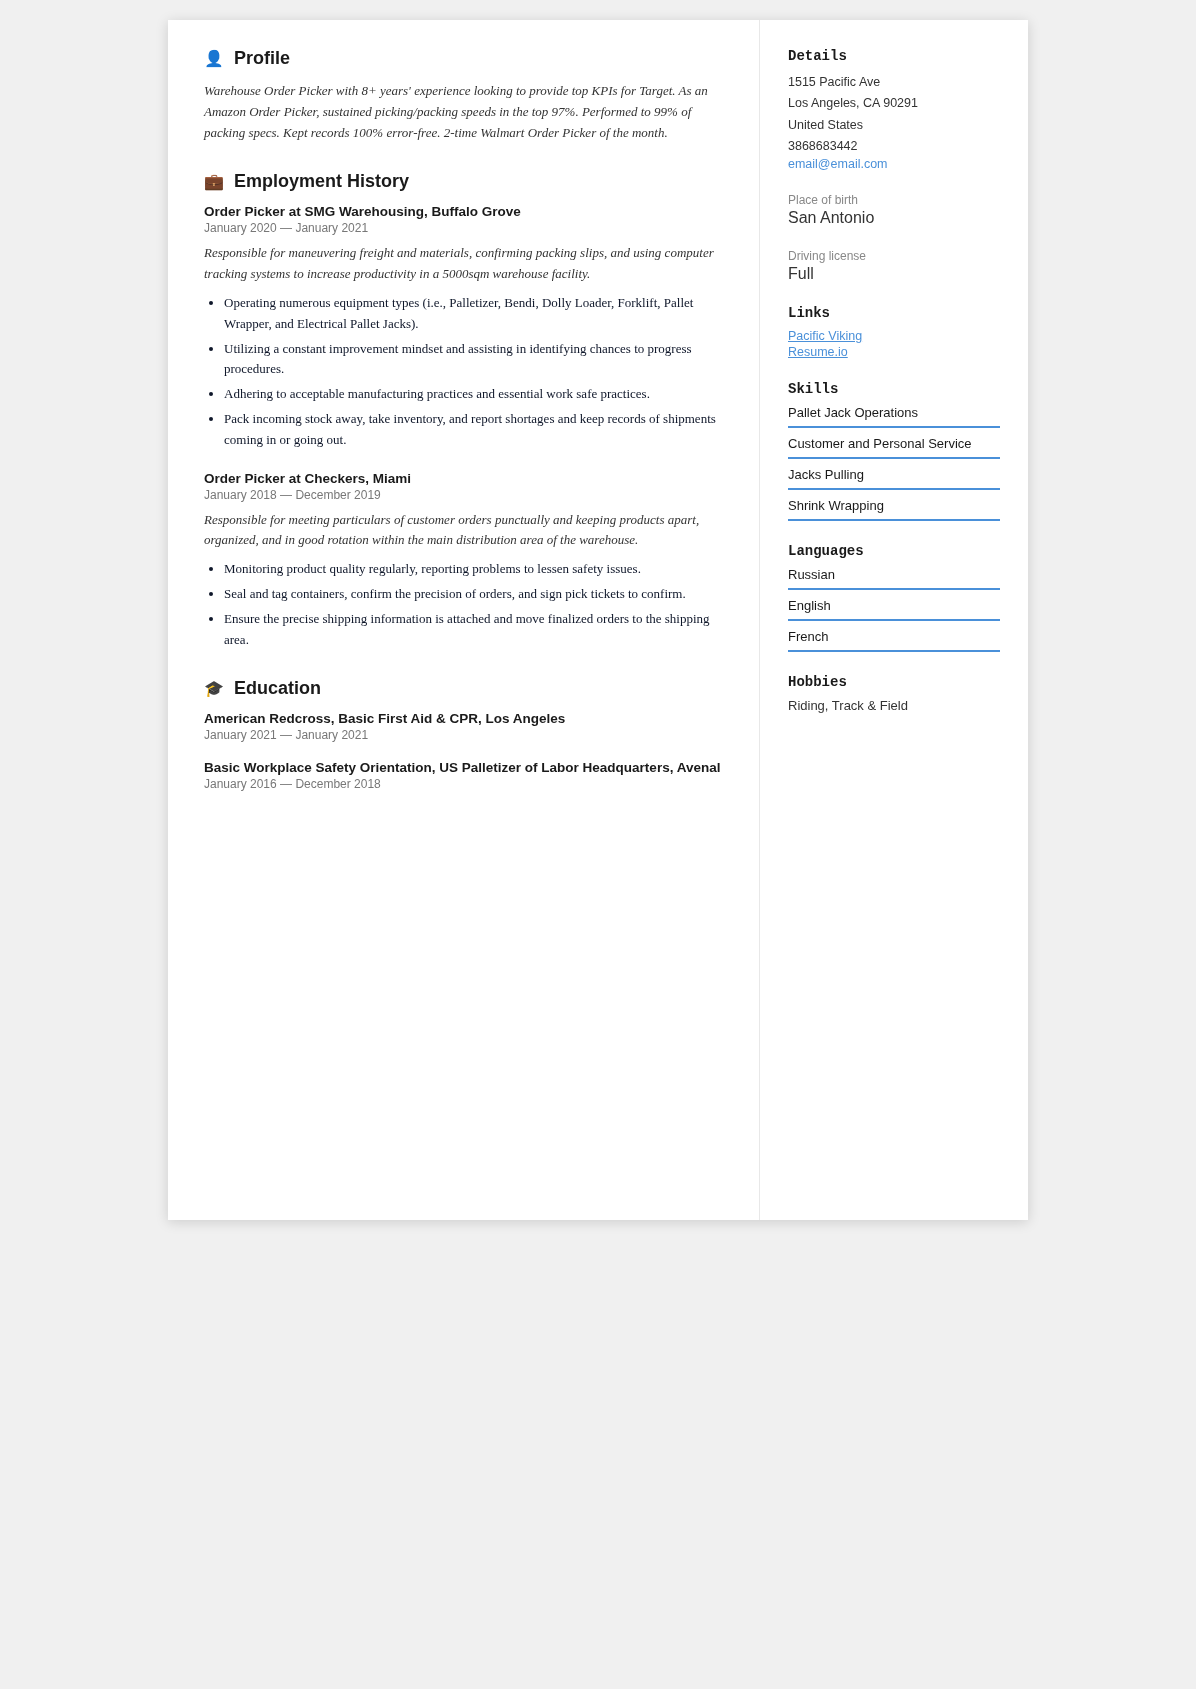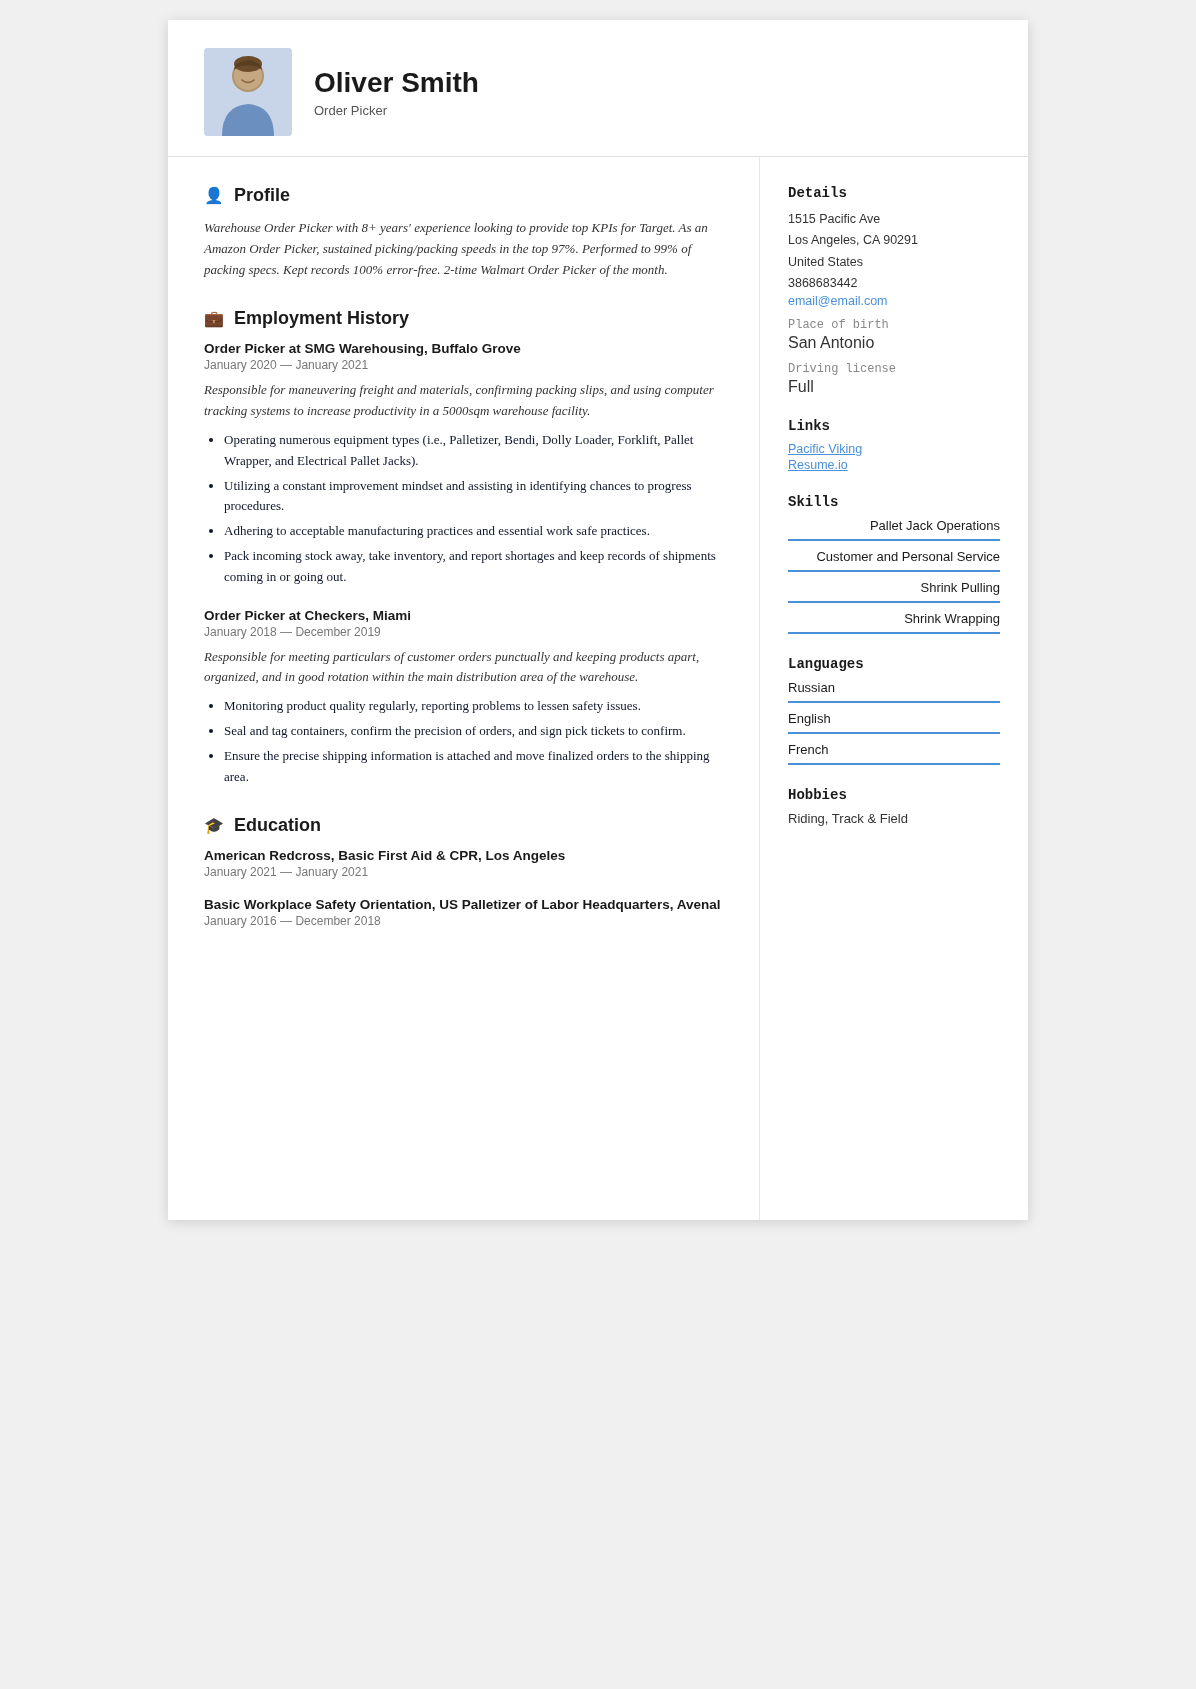--- a/index.html
+++ b/index.html
@@ -165,87 +165,63 @@
       font-family: Arial, sans-serif;
     }
     .detail-email {
       font-size: 12.5px;
       color: #4a90d9;
       font-family: Arial, sans-serif;
     }
     .detail-label {
       font-size: 12px;
       color: #888;
-      margin-top: 10px;
+      margin-top: 22px;
       margin-bottom: 2px;
-      font-family: Liberation Mono, monospace;
+      font-family: Liberation Sans, sans-serif;
     }
     .detail-value {
       font-size: 16px;
       color: #333;
       font-family: Arial, sans-serif;
     }
     .link-item {
       font-size: 12.5px;
       color: #4a90d9;
       display: block;
       margin-bottom: 2px;
       font-family: Arial, sans-serif;
     }
     .skill-item {
       font-size: 13px;
       color: #1a1a1a;
       font-family: Arial, sans-serif;
       padding-bottom: 6px;
       margin-bottom: 8px;
       border-bottom: 2px solid #4a90d9;
-      text-align: right;
     }
     .lang-item {
       font-size: 13px;
       color: #1a1a1a;
       font-family: Arial, sans-serif;
       padding-bottom: 6px;
       margin-bottom: 8px;
       border-bottom: 2px solid #4a90d9;
     }
     .hobbies-text {
       font-size: 13px;
       color: #333;
       font-family: Arial, sans-serif;
     }
   </style>
 </head>
 <body>
 
 <div class="resume">
 
-  <div class="header">
-    <div class="avatar">
-
-      <svg viewBox="0 0 88 88" xmlns="http://www.w3.org/2000/svg">
-        <rect width="88" height="88" fill="#c8d4e8"></rect>
-
-        <circle cx="44" cy="28" r="16" fill="#b0956e"></circle>
-
-        <path d="M18 88 Q18 58 44 56 Q70 58 70 88Z" fill="#6b8fbe"></path>
-
-        <circle cx="44" cy="28" r="14" fill="#c4a882"></circle>
-
-        <ellipse cx="44" cy="16" rx="14" ry="8" fill="#6b4c2a"></ellipse>
-        <path d="M30 22 Q30 14 44 12 Q58 14 58 22 Q55 18 44 17 Q33 18 30 22Z" fill="#5a3e22"></path>
-
-        <path d="M38 32 Q44 37 50 32" stroke="#8b6040" stroke-width="1.5" fill="none" stroke-linecap="round"></path>
-      </svg>
-    </div>
-    <div class="header-info">
-      <h1>Oliver Smith</h1>
-      <div class="job-title">Order Picker</div>
-    </div>
-  </div>
 
   <div class="main-content">
 
     <div class="left-col">
 
       <div class="section">
         <div class="section-title">
           <span class="icon">👤</span>
           <span>Profile</span>
         </div>
@@ -321,21 +297,21 @@
       <div class="right-section">
         <div class="right-section-title">Links</div>
         <a class="link-item" href="#">Pacific Viking</a>
         <a class="link-item" href="#">Resume.io</a>
       </div>
 
       <div class="right-section">
         <div class="right-section-title">Skills</div>
         <div class="skill-item">Pallet Jack Operations</div>
         <div class="skill-item">Customer and Personal Service</div>
-        <div class="skill-item">Shrink Pulling</div>
+        <div class="skill-item">Jacks Pulling</div>
         <div class="skill-item">Shrink Wrapping</div>
       </div>
 
       <div class="right-section">
         <div class="right-section-title">Languages</div>
         <div class="lang-item">Russian</div>
         <div class="lang-item">English</div>
         <div class="lang-item">French</div>
       </div>
 

